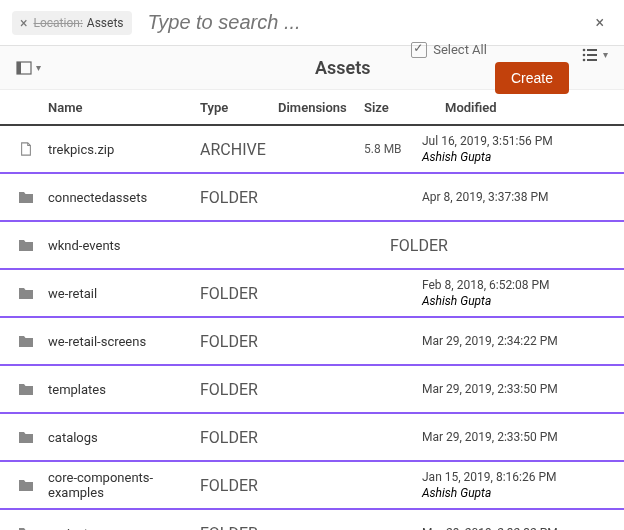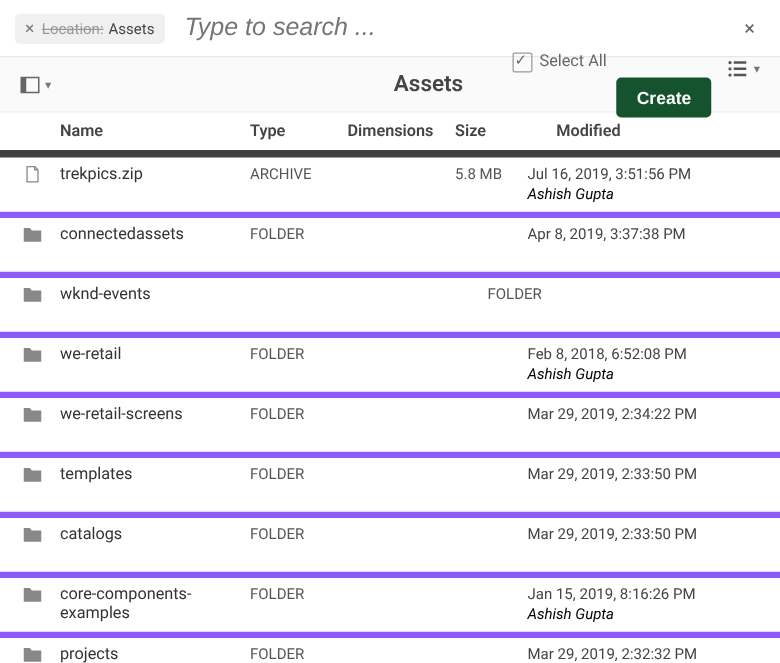--- a/index.html
+++ b/index.html
@@ -13,36 +13,36 @@
 .search-close { font-size: 16px; color: #666; cursor: pointer; padding: 4px 8px; }
 .toolbar { display: flex; align-items: center; height: 44px; padding: 0 12px; background: #fafafa; border-bottom: 1px solid #eee; }
 .rail-toggle { display: flex; align-items: center; cursor: pointer; padding: 4px; color: #555; }
 .rail-icon { width: 16px; height: 16px; }
 .chevron { margin-left: 4px; font-size: 10px; color: #777; }
 .toolbar-title { font-size: 18px; font-weight: 600; color: #444; margin-left: 270px; }
 .toolbar-right { margin-left: auto; display: flex; align-items: flex-start; gap: 8px; }
 .select-all { display: flex; align-items: center; gap: 6px; color: #666; font-size: 13px; cursor: pointer; }
 .check-icon { width: 16px; height: 16px; border: 1px solid #999; border-radius: 2px; position: relative; }
 .check-icon::after { content: "✓"; position: absolute; top: -2px; left: 1px; font-size: 12px; color: #666; }
-.create-btn { background: #14532d; color: #fff; border: none; border-radius: 4px; padding: 8px 16px; font-size: 14px; font-weight: 700; cursor: pointer; margin-top: 20px; }
+.create-btn { background: #c2410c; color: #fff; border: none; border-radius: 4px; padding: 8px 16px; font-size: 14px; font-weight: 400; cursor: pointer; margin-top: 20px; }
 .view-switch { display: flex; align-items: center; cursor: pointer; color: #555; padding: 4px; }
 .list-icon { width: 18px; height: 18px; }
-.columns-header { display: flex; align-items: center; height: 36px; padding: 0 12px; border-bottom: 6px solid #404040; font-size: 13px; font-weight: 600; color: #444; }
+.columns-header { display: flex; align-items: center; height: 36px; padding: 0 12px; border-bottom: 2px solid #404040; font-size: 13px; font-weight: 600; color: #444; }
 .col-check { width: 28px; }
 .col-name { flex: 1; padding-left: 8px; }
 .col-type { width: 78px; }
 .col-dim { width: 86px; }
 .col-size { width: 58px; }
 .col-mod { width: 190px; padding-left: 23px; }
 .list-body { height: calc(530px - 46px - 44px - 36px); overflow-y: auto; }
-.row { display: flex; align-items: flex-start; min-height: 48px; padding: 6px 12px; border-bottom: 5px solid #8b5cf6; }
+.row { display: flex; align-items: center; min-height: 48px; padding: 6px 12px; border-bottom: 2px solid #8b5cf6; }
 .row-icon { width: 28px; display: flex; justify-content: center; color: #888; }
 .folder-icon, .file-icon { width: 16px; height: 14px; }
 .cell-name { flex: 1; padding-left: 8px; color: #333; }
-.cell-type { width: 78px; color: #555; font-size: 12px; }
+.cell-type { width: 78px; color: #555; font-size: 16px; }
 .cell-dim { width: 86px; color: #555; font-size: 12px; }
 .cell-size { width: 58px; color: #555; font-size: 12px; }
 .cell-mod { width: 190px; font-size: 12px; }
 .mod-date { color: #444; }
 .mod-user { color: #000000; margin-top: 2px; font-style: italic; }
 </style>
 </head>
 <body>
 
 <div class="search-bar">

